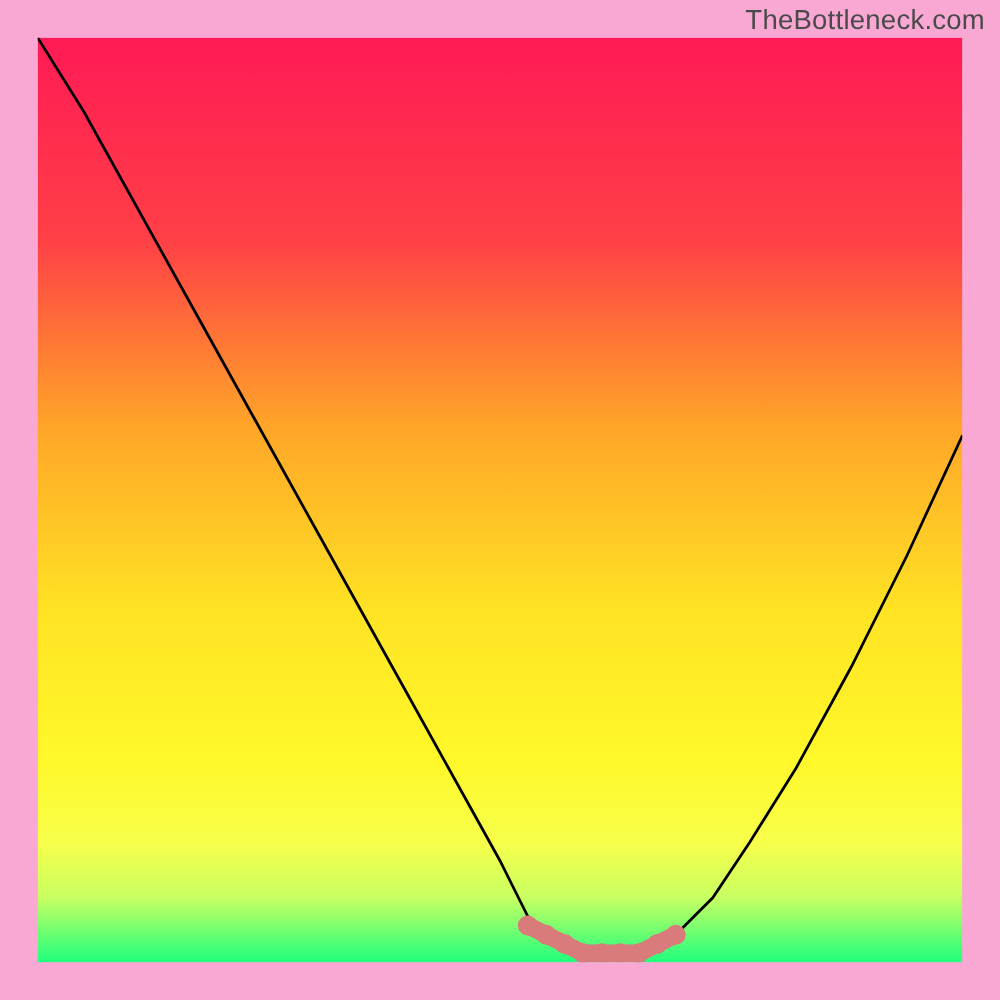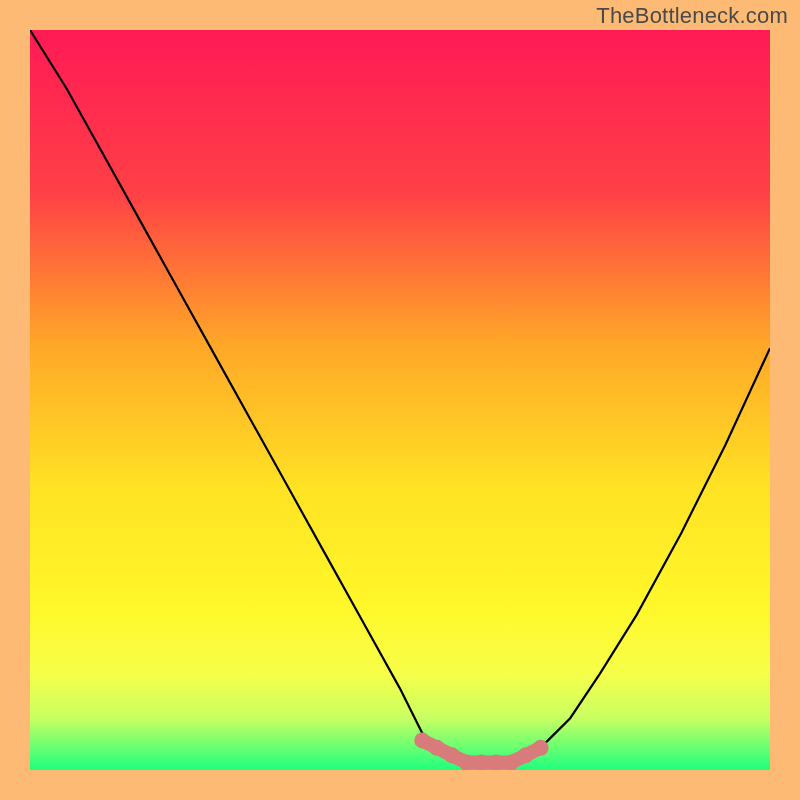--- a/index.html
+++ b/index.html
@@ -9,21 +9,21 @@
     height: 800px;
     background: #000;
     overflow: hidden;
   }
   .frame {
     position: absolute;
     left: 0;
     top: 0;
     width: 800px;
     height: 800px;
-    background: #fdba74;
+    background: #f9a8d4;
   }
   .plot {
     position: absolute;
     left: 30px;
     top: 30px;
     width: 740px;
     height: 740px;
     overflow: hidden;
   }
   .gradient {

